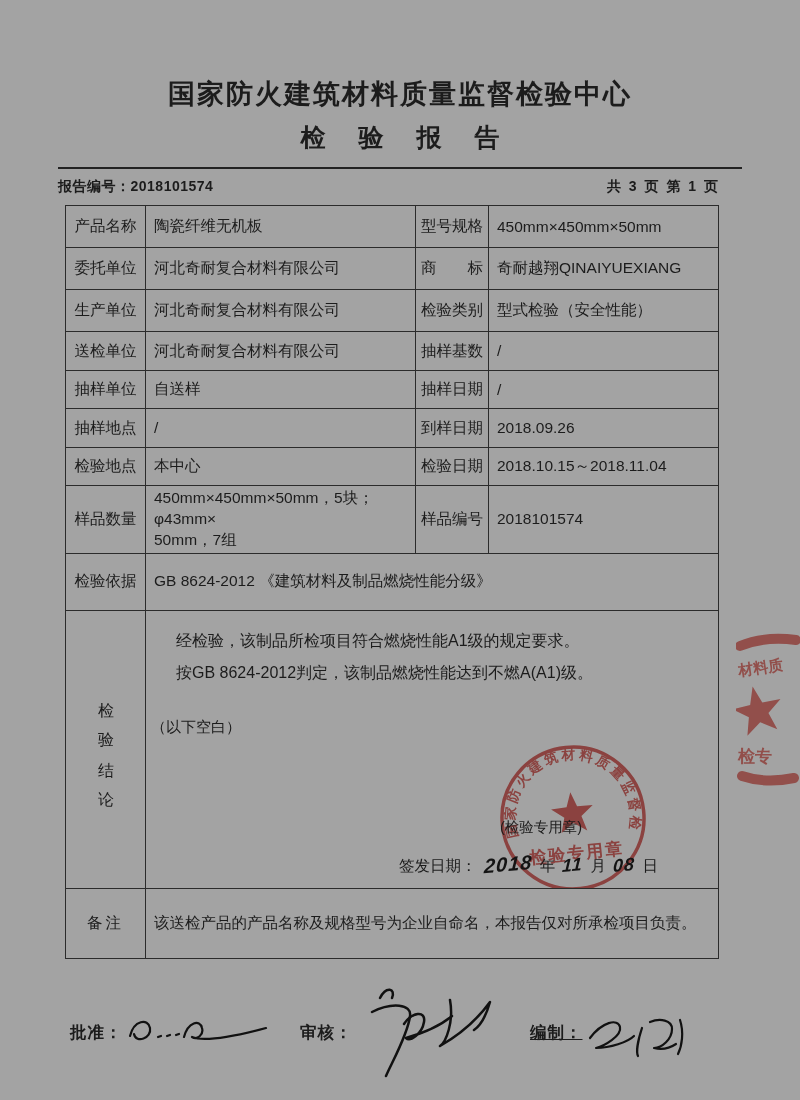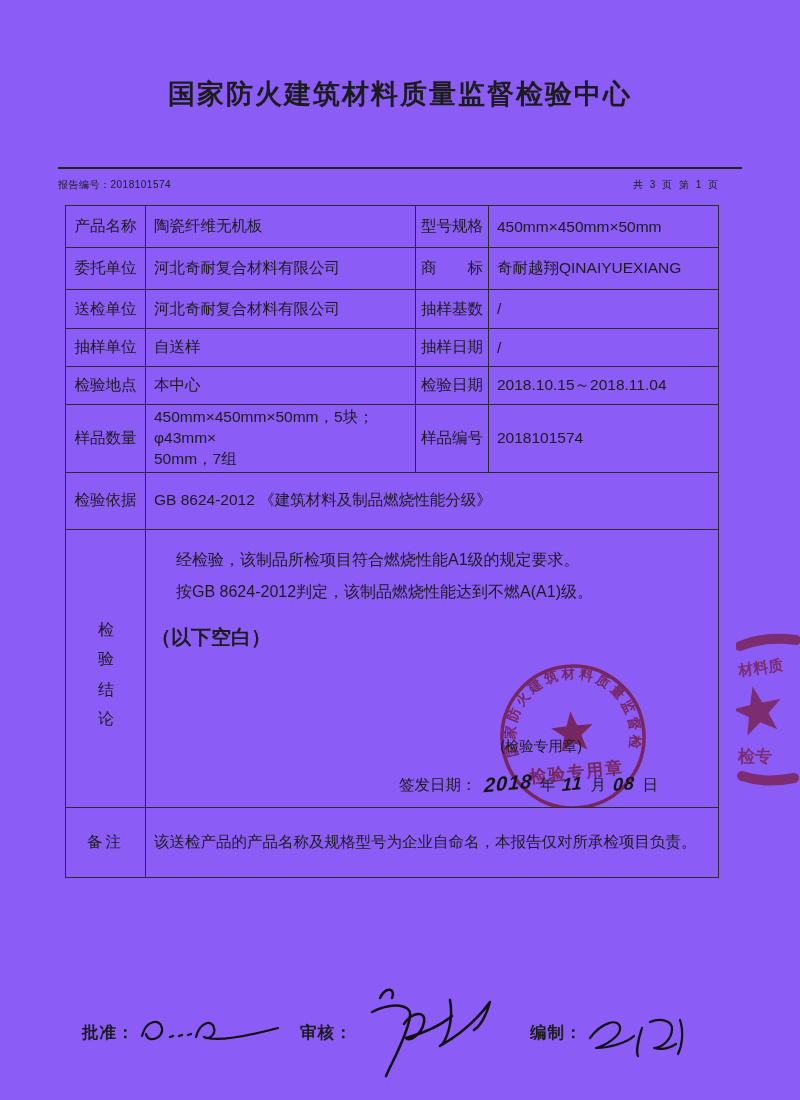--- a/index.html
+++ b/index.html
@@ -1,71 +1,72 @@
 <!DOCTYPE html>
 <html><head>
 <meta charset="utf-8">
 <style>
   * { margin:0; padding:0; box-sizing:border-box; }
   html,body { background:#ffffff; }
   body { font-family:"Liberation Sans","DejaVu Sans",sans-serif; color:#1c1c1c; }
-  .page { position:relative; width:800px; height:1100px; background:#8b5cf6; overflow:hidden; }
+  .page { position:relative; width:800px; height:1100px; background:#a3a3a3; overflow:hidden; }
 
   .org-title { position:absolute; top:76px; left:0; width:100%; text-align:center;
     font-size:27px; font-weight:bold; letter-spacing:2px; }
   .report-title { position:absolute; top:121px; left:0; width:100%; text-align:center;
     font-size:25px; font-weight:bold; letter-spacing:13px; text-indent:13px; }
 
   .head-rule { position:absolute; top:167px; left:58px; width:684px; height:2px; background:#222; }
-  .meta-row { position:absolute; top:178px; left:58px; width:662px; font-size:10px; }
+  .meta-row { position:absolute; top:178px; left:58px; width:662px; font-size:14px;font-weight:bold; }
   .meta-left { float:left; letter-spacing:.5px; }
   .meta-right { float:right; letter-spacing:2px; }
 
   table.report { position:absolute; top:205px; left:65px; width:653px;
     border-collapse:collapse; table-layout:fixed; }
   table.report td { border:1.6px solid #2b2b2b; font-size:15.5px; overflow:hidden; }
   td.lab { text-align:center; font-size:16px; padding:0 2px; }
   td.val { padding:2px 6px 2px 8px; }
   .preline { white-space:pre-line; line-height:1.35; }
 
   .concl-lab { writing-mode:vertical-rl; text-orientation:upright;
     letter-spacing:30px; text-align:center; font-size:16px; margin:0 auto; }
   td.concl-cell { position:relative; vertical-align:top;text-align:right; }
   .concl-inner { position:relative; width:100%; height:277px; }
   .concl-p1 { position:absolute; top:20px; left:30px; font-size:16px; }
   .concl-p2 { position:absolute; top:52px; left:30px; font-size:16px; }
-  .concl-p3 { position:absolute; top:94px; left:5px; font-size:20px;font-weight:bold; }
+  .concl-p3 { position:absolute; top:107px; left:5px; font-size:15px; }
   .seal-note { position:absolute; top:207px; left:326px; font-size:14.5px; z-index:3;margin-left:28px; }
   .sign-line { position:absolute; top:242px; left:253px; font-size:15.5px; z-index:3; white-space:nowrap; }
   .hw { display:inline-block; font-style:italic; transform:rotate(-5deg) skewX(-8deg);
     font-size:20px; font-weight:bold; color:#141414; letter-spacing:1px; margin:0 3px; }
   .hw.small { font-size:18px; }
 
   .stamp-main { position:absolute; top:131px; left:351px; width:152px; height:152px;
     z-index:2; opacity:.8; mix-blend-mode:multiply; transform:rotate(-6deg); }
   .stamp-edge { position:absolute; top:628px; left:736px; width:64px; height:162px;
     z-index:2; opacity:.8; mix-blend-mode:multiply; }
 
   .footer-sigs { position:absolute; top:1012px; left:0; width:100%; height:80px; }
   .sig-group { position:absolute; font-size:16.5px; font-weight:bold; letter-spacing:1px; }
-  .sig-approve { left:82px; top:10px; }
+  .sig-approve { left:70px; top:10px; }
   .sig-review  { left:300px; top:10px; }
-  .sig-prepare { left:530px; top:10px; }
+  .sig-prepare { left:530px; top:10px;text-decoration:underline; }
   .sig-svg { position:absolute; }
   .sig-svg.s1 { left:52px; top:-12px; }
   .sig-svg.s2 { left:50px; top:-42px; }
   .sig-svg.s3 { left:52px; top:-16px; }
   .sig-svg path { fill:none; stroke:#111; stroke-linecap:round; stroke-linejoin:round; }
 </style>
 </head>
 <body>
 
 <div class="page">
 
   <div class="org-title">国家防火建筑材料质量监督检验中心</div>
+  <div class="report-title">检 验 报 告</div>
 
   <div class="head-rule"></div>
   <div class="meta-row">
     <span class="meta-left"><span>报告编号：</span><span>2018101574</span></span>
     <span class="meta-right">共 3 页 第 1 页</span>
   </div>
 
   <table class="report">
     <colgroup>
         <col style="width:80px">
@@ -79,31 +80,43 @@
       <td class="val">陶瓷纤维无机板</td>
       <td class="lab">型号规格</td>
       <td class="val">450mm×450mm×50mm</td>
     </tr>
     <tr style="height:42px">
       <td class="lab">委托单位</td>
       <td class="val">河北奇耐复合材料有限公司</td>
       <td class="lab">商　　标</td>
       <td class="val">奇耐越翔QINAIYUEXIANG</td>
     </tr>
+    <tr style="height:42px">
+      <td class="lab">生产单位</td>
+      <td class="val">河北奇耐复合材料有限公司</td>
+      <td class="lab">检验类别</td>
+      <td class="val">型式检验（安全性能）</td>
+    </tr>
     <tr style="height:39px">
       <td class="lab">送检单位</td>
       <td class="val">河北奇耐复合材料有限公司</td>
       <td class="lab">抽样基数</td>
       <td class="val">/</td>
     </tr>
     <tr style="height:38px">
       <td class="lab">抽样单位</td>
       <td class="val">自送样</td>
       <td class="lab">抽样日期</td>
       <td class="val">/</td>
+    </tr>
+    <tr style="height:39px">
+      <td class="lab">抽样地点</td>
+      <td class="val">/</td>
+      <td class="lab">到样日期</td>
+      <td class="val">2018.09.26</td>
     </tr>
     <tr style="height:38px">
       <td class="lab">检验地点</td>
       <td class="val">本中心</td>
       <td class="lab">检验日期</td>
       <td class="val">2018.10.15～2018.11.04</td>
     </tr>
     <tr style="height:50px">
       <td class="lab">样品数量</td>
       <td class="val preline">450mm×450mm×50mm，5块；φ43mm×

